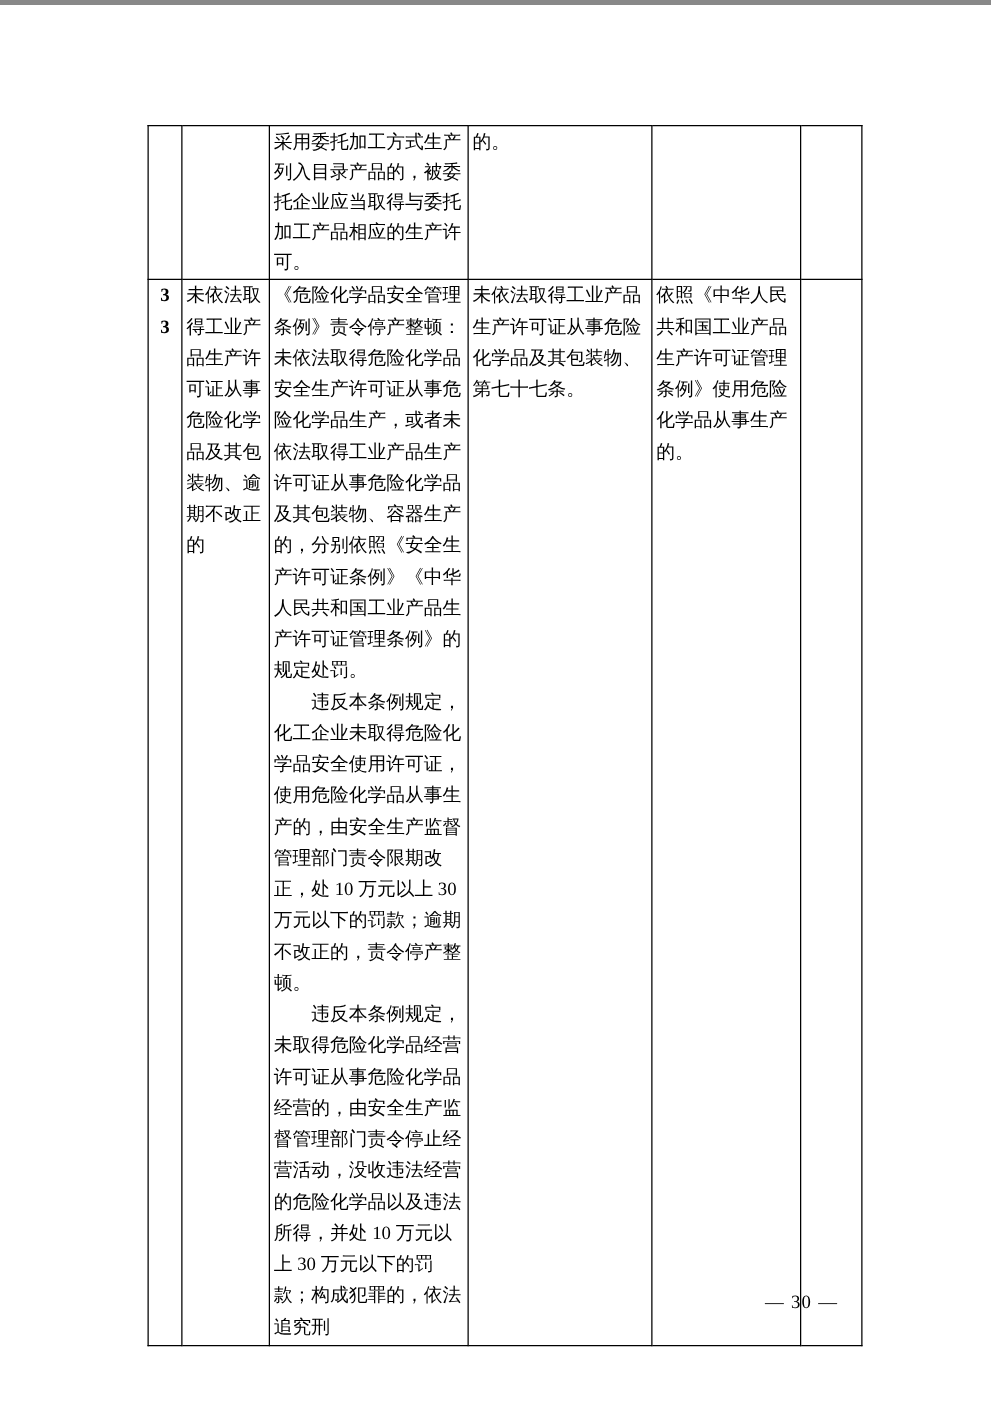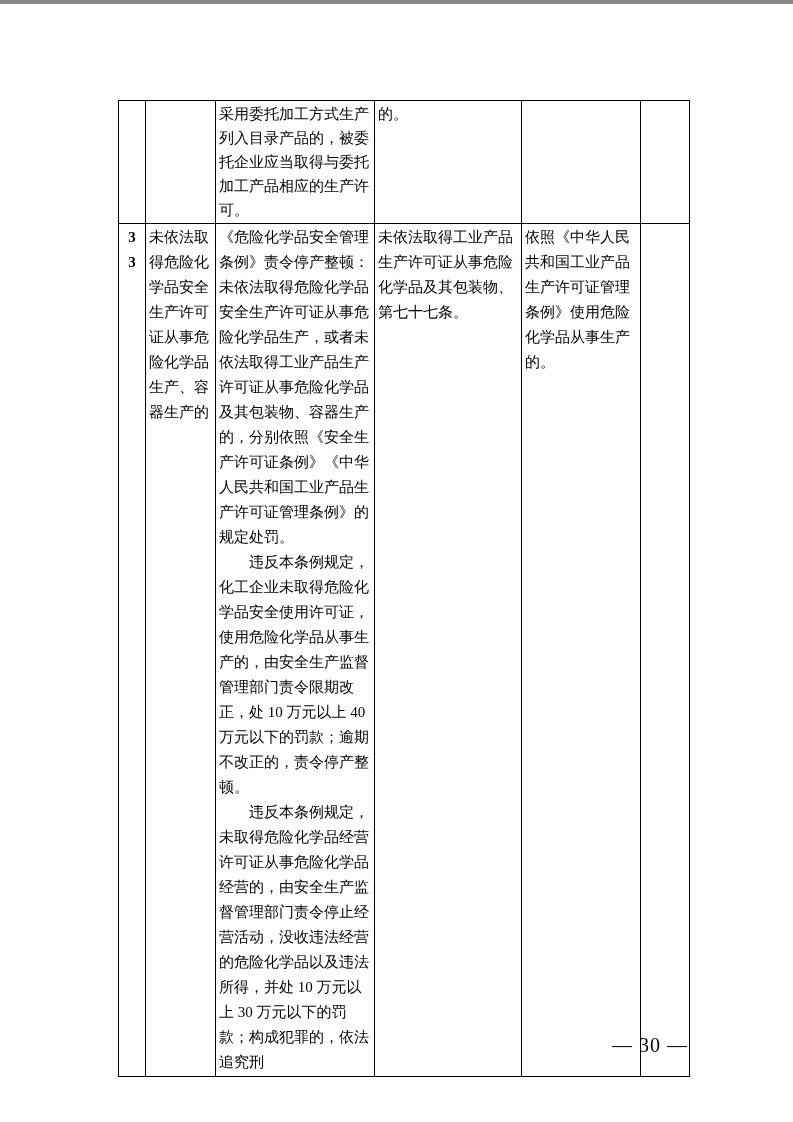--- a/index.html
+++ b/index.html
@@ -34,21 +34,21 @@
   td.c-basis { font-size:15px; line-height:25px; padding:2px 3px 2px 4px; }
   td.c-basis p.indent { text-indent:2em; }
   td.c-situation { font-size:14px; line-height:19px; padding:2px 2px 2px 3px; }
   td.c-discretion { font-size:14.4px; line-height:25px; padding:3px 3px 2px 4px; }
   tr.row-cont td.c-basis { line-height:24px; }
   tr.row-cont { height:122px; }
   tr.row-main { height:796px; }
   .page-number {
     position:absolute;
     left:612px; top:1030px;
-    font-size:20px;
+    font-size:15px;
     font-family:"Liberation Serif","DejaVu Serif",serif;
     letter-spacing:1px;
     white-space:pre;
   }
 </style>
 </head>
 <body>
 
 <div class="page">
 
@@ -72,25 +72,25 @@
           <p>的。</p>
         </td>
         <td class="c-discretion"></td>
         <td></td>
       </tr>
       <tr class="row-main">
         <td class="c-id">
           <div class="id-wrap">33</div>
         </td>
         <td class="c-violation">
-          <p>未依法取得危险化学品安全生产许可证从事危险化学品生产、容器生产的</p>
+          <p>未依法取得工业产品生产许可证从事危险化学品及其包装物、逾期不改正的</p>
         </td>
         <td class="c-basis">
           <p>《危险化学品安全管理条例》责令停产整顿：未依法取得危险化学品安全生产许可证从事危险化学品生产，或者未依法取得工业产品生产许可证从事危险化学品及其包装物、容器生产的，分别依照《安全生产许可证条例》《中华人民共和国工业产品生产许可证管理条例》的规定处罚。</p>
-          <p class="indent">违反本条例规定，化工企业未取得危险化学品安全使用许可证，使用危险化学品从事生产的，由安全生产监督管理部门责令限期改正，处 10 万元以上 40 万元以下的罚款；逾期不改正的，责令停产整顿。</p>
+          <p class="indent">违反本条例规定，化工企业未取得危险化学品安全使用许可证，使用危险化学品从事生产的，由安全生产监督管理部门责令限期改正，处 10 万元以上 30 万元以下的罚款；逾期不改正的，责令停产整顿。</p>
           <p class="indent">违反本条例规定，未取得危险化学品经营许可证从事危险化学品经营的，由安全生产监督管理部门责令停止经营活动，没收违法经营的危险化学品以及违法所得，并处 10 万元以上 30 万元以下的罚款；构成犯罪的，依法追究刑</p>
         </td>
         <td class="c-situation">
           <p>未依法取得工业产品生产许可证从事危险化学品及其包装物、第七十七条。</p>
         </td>
         <td class="c-discretion">
           <p>依照《中华人民共和国工业产品生产许可证管理条例》使用危险化学品从事生产的。</p>
         </td>
         <td></td>
       </tr>

